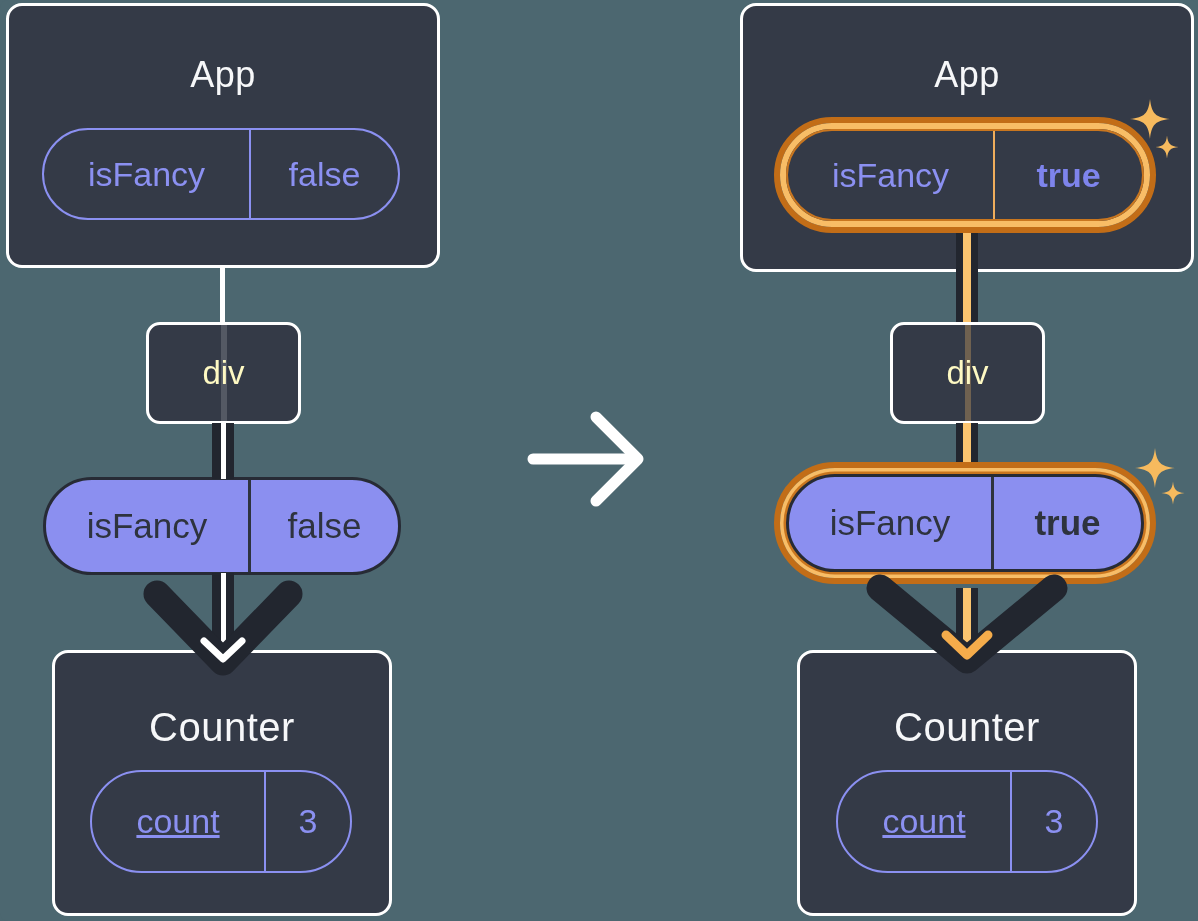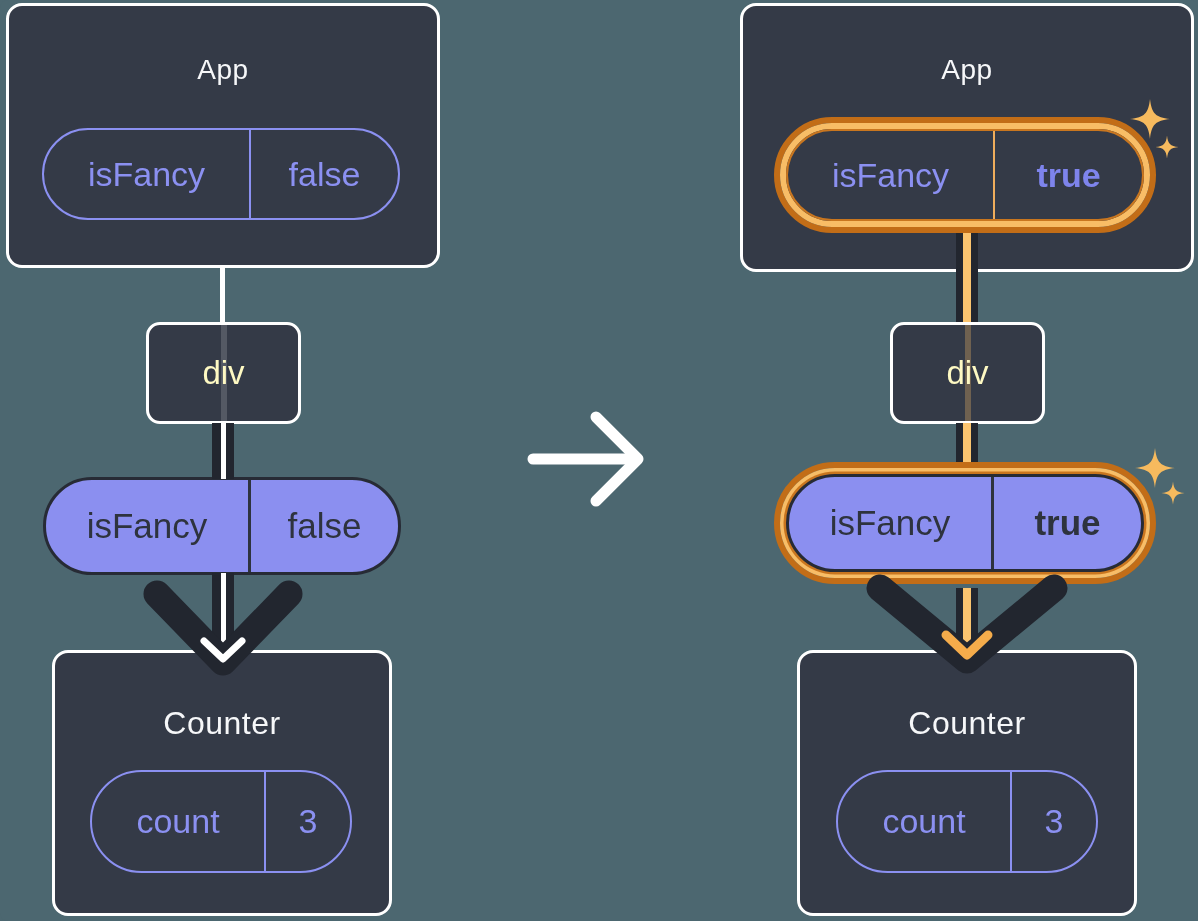--- a/index.html
+++ b/index.html
@@ -15,39 +15,39 @@
   .app-l{left:6px;top:3px;width:434px;height:265px;}
   .app-r{left:740px;top:3px;width:454px;height:269px;}
   .div-card{border-radius:14px;}
   .div-l{left:146px;top:322px;width:155px;height:102px;}
   .div-r{left:890px;top:322px;width:155px;height:102px;}
   .counter-card{border-radius:16px;}
   .counter-l{left:52px;top:650px;width:340px;height:266px;}
   .counter-r{left:797px;top:650px;width:340px;height:266px;}
 
   .card-title{position:absolute;left:0;right:0;text-align:center;color:#F6F7F9;
-    font-size:28px;font-weight:500;letter-spacing:.5px;}
+    font-size:36px;font-weight:500;letter-spacing:.5px;}
   .app-title{top:48px;}
-  .counter-title{top:52px;font-size:32px;}
+  .counter-title{top:52px;font-size:40px;}
   .div-label{position:absolute;inset:0;display:flex;align-items:center;justify-content:center;
     color:#fef9c3;font-size:33px;font-weight:500;}
   .div-stripe{position:absolute;top:0;bottom:0;left:50%;transform:translateX(-50%);width:6px;}
   .stripe-plain{background:rgba(255,255,255,0.16);}
   .stripe-warm{background:rgba(248,189,102,0.30);}
 
   
   .pill{position:absolute;display:flex;box-sizing:border-box;overflow:hidden;font-size:34px;}
   .cell{flex:1;display:flex;align-items:center;justify-content:center;}
   .pill-outline{border:2.5px solid #8B90F1;border-radius:60px;color:#8B90F1;}
   .pill-outline .cell-name{flex:none;width:205px;border-right:2.5px solid #8B90F1;}
   .app-pill{left:33px;top:122px;width:358px;height:92px;}
   .counter-pill{width:262px;height:103px;}
   .counter-pill-l{left:35px;top:117px;}
   .counter-pill-r{left:36px;top:117px;}
-  .counter-pill .cell-name{flex:none;width:172px;border-right:2.5px solid #8B90F1;}
+  .counter-pill .cell-name{flex:none;width:172px;border-right:2.5px solid #8B90F1;text-decoration:underline;}
 
   .pill-filled{background:#8B8FF0;border:3px solid #272B35;border-radius:52px;color:#2E333E;font-size:35px;}
   .pill-filled .cell-name{flex:none;width:202px;border-right:3px solid #2E333E;}
   .prop-pill-l{left:43px;top:477px;width:358px;height:98px;}
 
   .bold-val{font-weight:700;}
   .true-purple{color:#7E84EC;font-weight:700;}
 
   
   .fancy{position:absolute;border:6px solid #C26D17;border-radius:64px;box-sizing:content-box;}

